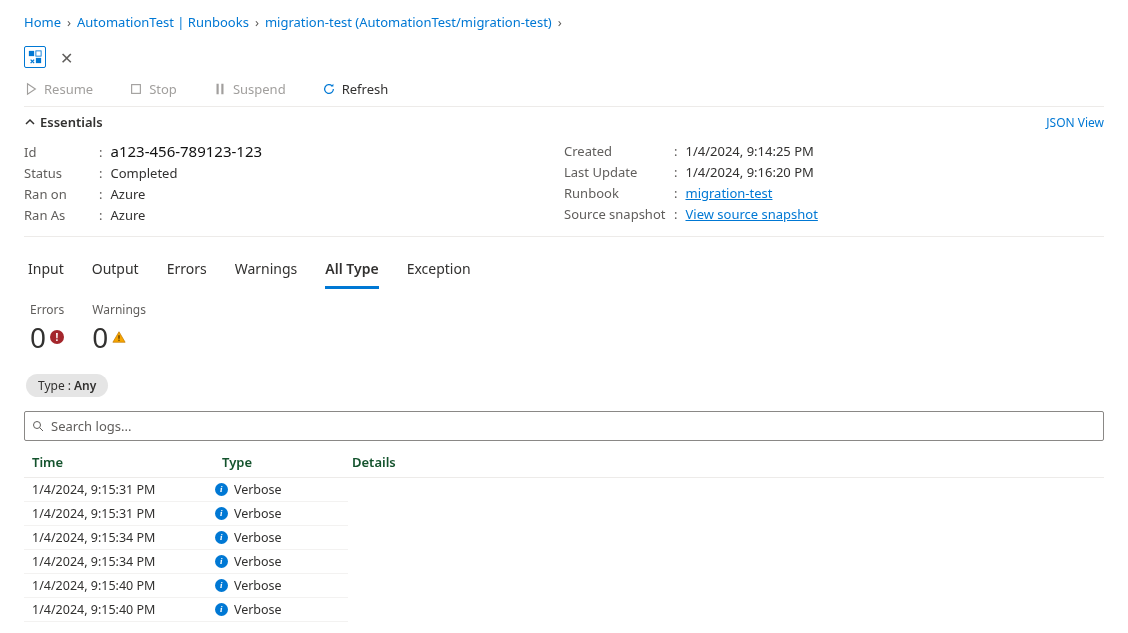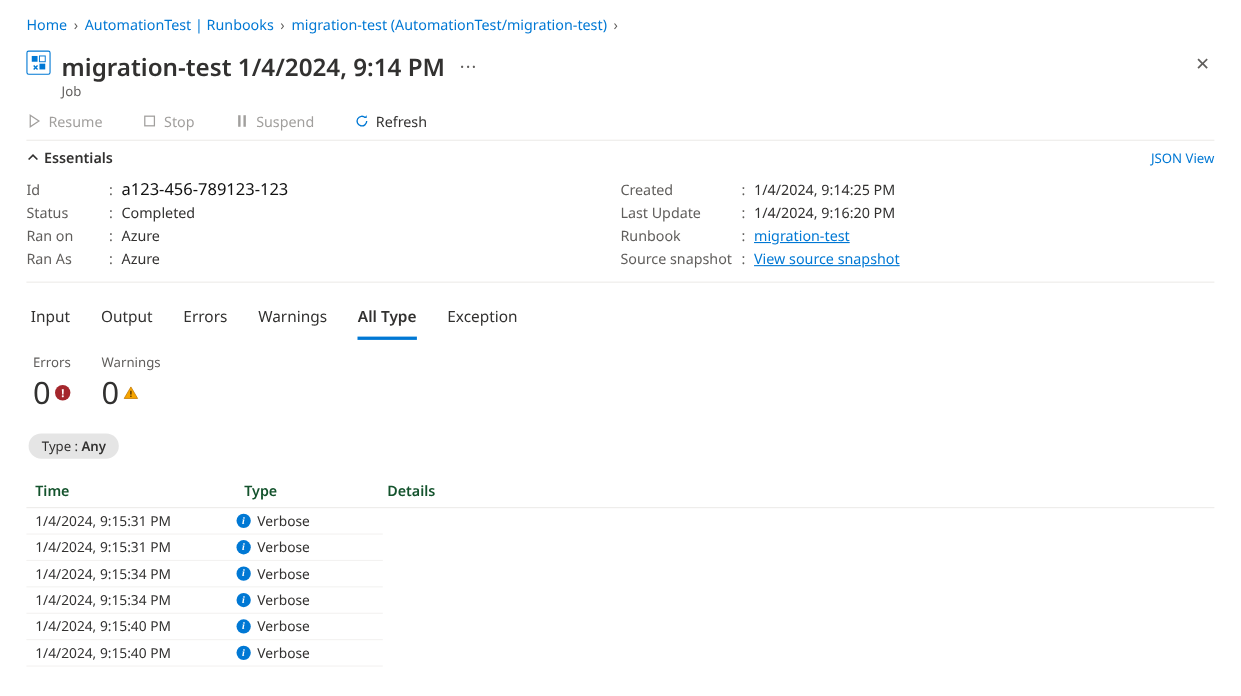--- a/index.html
+++ b/index.html
@@ -134,25 +134,20 @@
 
   <div class="header-row">
     <div class="app-icon">
       <svg viewBox="0 0 16 16">
           <rect x="1" y="1" width="6" height="6" fill="#0078d4"></rect>
           <rect x="9" y="1" width="6" height="6" fill="none" stroke="#0078d4"></rect>
           <path d="M3 11 L7 15 M7 11 L3 15" stroke="#0078d4" stroke-width="1.5"></path>
           <rect x="9" y="9" width="6" height="6" fill="#0078d4"></rect>
         </svg>
     </div>
-    <div class="title-block">
-      <span class="page-title">migration-test 1/4/2024, 9:14 PM</span>
-      <span class="ellipsis-btn">···</span>
-      <div class="subtitle">Job</div>
-    </div>
     <div class="close-btn">✕</div>
   </div>
 
   <div class="toolbar">
     <div class="tb-btn">
       <span class="tb-ic">
           <svg viewBox="0 0 16 16">
             <path d="M4 2 L13 8 L4 14 Z" fill="none" stroke="currentColor" stroke-width="1.3"></path>
           </svg>
         </span>
@@ -273,20 +268,29 @@
     </div>
   </div>
 
   <div class="pill-row">
     <div class="pill">
       <span class="k">Type : </span>
       <span class="v">Any</span>
     </div>
   </div>
 
+  <div class="search-wrap">
+    <span class="search-ic">
+      <svg viewBox="0 0 12 12">
+          <circle cx="5" cy="5" r="3.5" fill="none" stroke="currentColor" stroke-width="1"></circle>
+          <line x1="7.8" y1="7.8" x2="11" y2="11" stroke="currentColor" stroke-width="1"></line>
+        </svg>
+    </span>
+    <input class="search-input" type="text" placeholder="Search logs..." style="">
+  </div>
 
   <div class="tbl">
     <div class="thead">
       <div class="th c-time">Time</div>
       <div class="th c-type">Type</div>
       <div class="th c-details">Details</div>
     </div>
     <div id="tbody">
         <div class="trow">
           <div class="cell c-time">1/4/2024, 9:15:31 PM</div>

